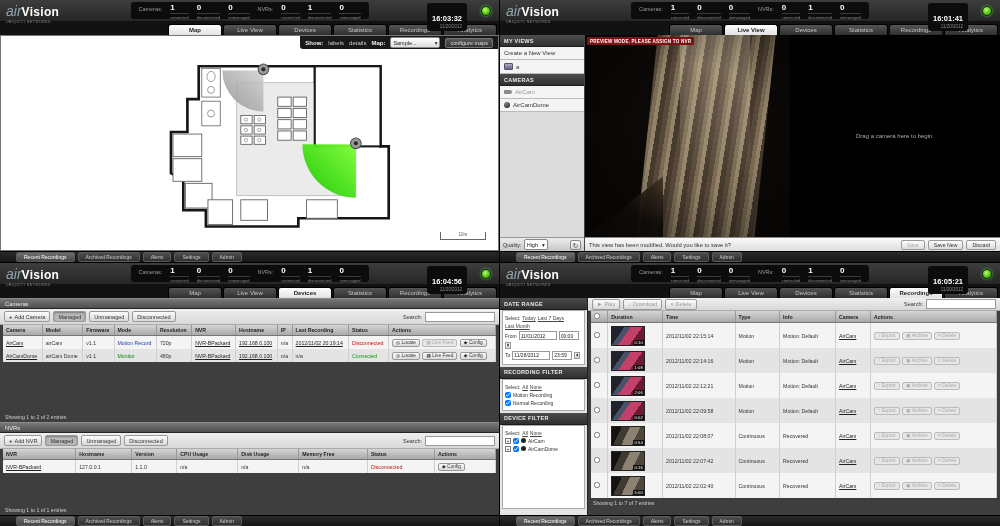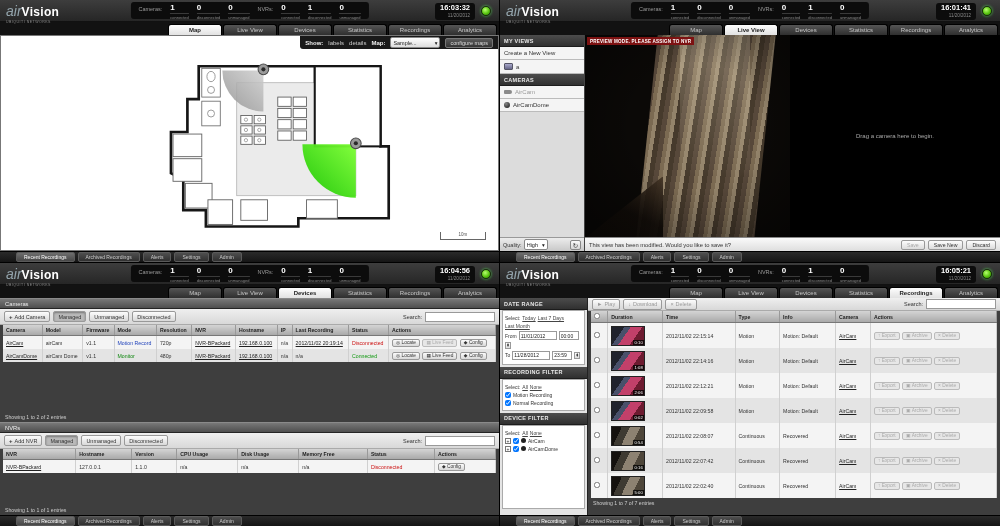--- a/index.html
+++ b/index.html
@@ -14,21 +14,21 @@
   .win-header{height:22px;background:linear-gradient(#3d3d3d,#262626);position:relative;border-bottom:1px solid #111;box-sizing:border-box;}
   .logo{position:absolute;left:6px;top:3px;line-height:1;}
   .logo-air{color:#93a4ac;font-style:italic;font-size:14px;}
   .logo-vision{color:#fff;font-size:12px;font-weight:bold;letter-spacing:.3px;}
   .logo-sub{color:#8a8a8a;font-size:3.5px;margin-top:1.5px;letter-spacing:.5px;}
   .stats{position:absolute;left:50%;transform:translateX(-50%);top:2px;background:#0c0c0c;border-radius:3px;padding:2px 8px;display:flex;align-items:flex-start;gap:8px;height:17px;box-sizing:border-box;}
   .stats-group-label{color:#999;font-size:5.5px;margin-top:2px;white-space:nowrap;}
   .stat{display:flex;flex-direction:column;align-items:flex-start;}
   .stat b{color:#fff;font-size:8px;font-weight:bold;line-height:1;}
   .stat i{font-style:normal;color:#8a8a8a;font-size:4px;border-top:1px solid #3a3a3a;margin-top:1px;padding-top:1px;}
-  .clock{position:absolute;right:24px;top:3px;background:#0c0c0c;border-radius:3px;padding:1px 5px 2px;text-align:right;line-height:1.15;}
+  .clock{position:absolute;right:32px;top:3px;background:#0c0c0c;border-radius:3px;padding:12px 5px 2px;text-align:right;line-height:1.15;}
   .clock .time{color:#fff;font-size:7.5px;font-weight:bold;}
   .clock .date{color:#8a8a8a;font-size:4.5px;}
   .status-dot{position:absolute;right:8px;top:6px;width:10px;height:10px;border-radius:50%;background:radial-gradient(circle at 40% 35%,#b6ff6e,#58c410 55%,#2d7a06);border:1px solid #17320a;box-shadow:0 0 3px #5c5;box-sizing:border-box;}
   .win-tabs{height:13px;background:#121212;display:flex;justify-content:flex-end;align-items:flex-end;gap:1px;padding-right:2px;}
   .tab{background:linear-gradient(#555,#2f2f2f);color:#c5c5c5;font-size:6px;width:54px;text-align:center;border-radius:3px 3px 0 0;border:1px solid #000;border-bottom:none;box-sizing:border-box;height:11px;line-height:10px;}
   .tab.active{background:linear-gradient(#fdfdfd,#e2e2e2);color:#222;font-weight:bold;}
   .win-footer{position:absolute;left:0;right:0;bottom:0;height:11px;background:linear-gradient(#2a2a2a,#151515);display:flex;align-items:center;gap:3px;padding-left:16px;border-top:1px solid #000;box-sizing:border-box;z-index:40;}
   .fbtn{background:linear-gradient(#4e4e4e,#303030);border:1px solid #5a5a5a;border-radius:2px;color:#ccc;font-size:5px;padding:1px 7px;white-space:nowrap;}
   .fbtn.active{background:linear-gradient(#6e6e6e,#474747);color:#fff;}
   .content{position:absolute;top:35px;left:0;right:0;bottom:11px;}

